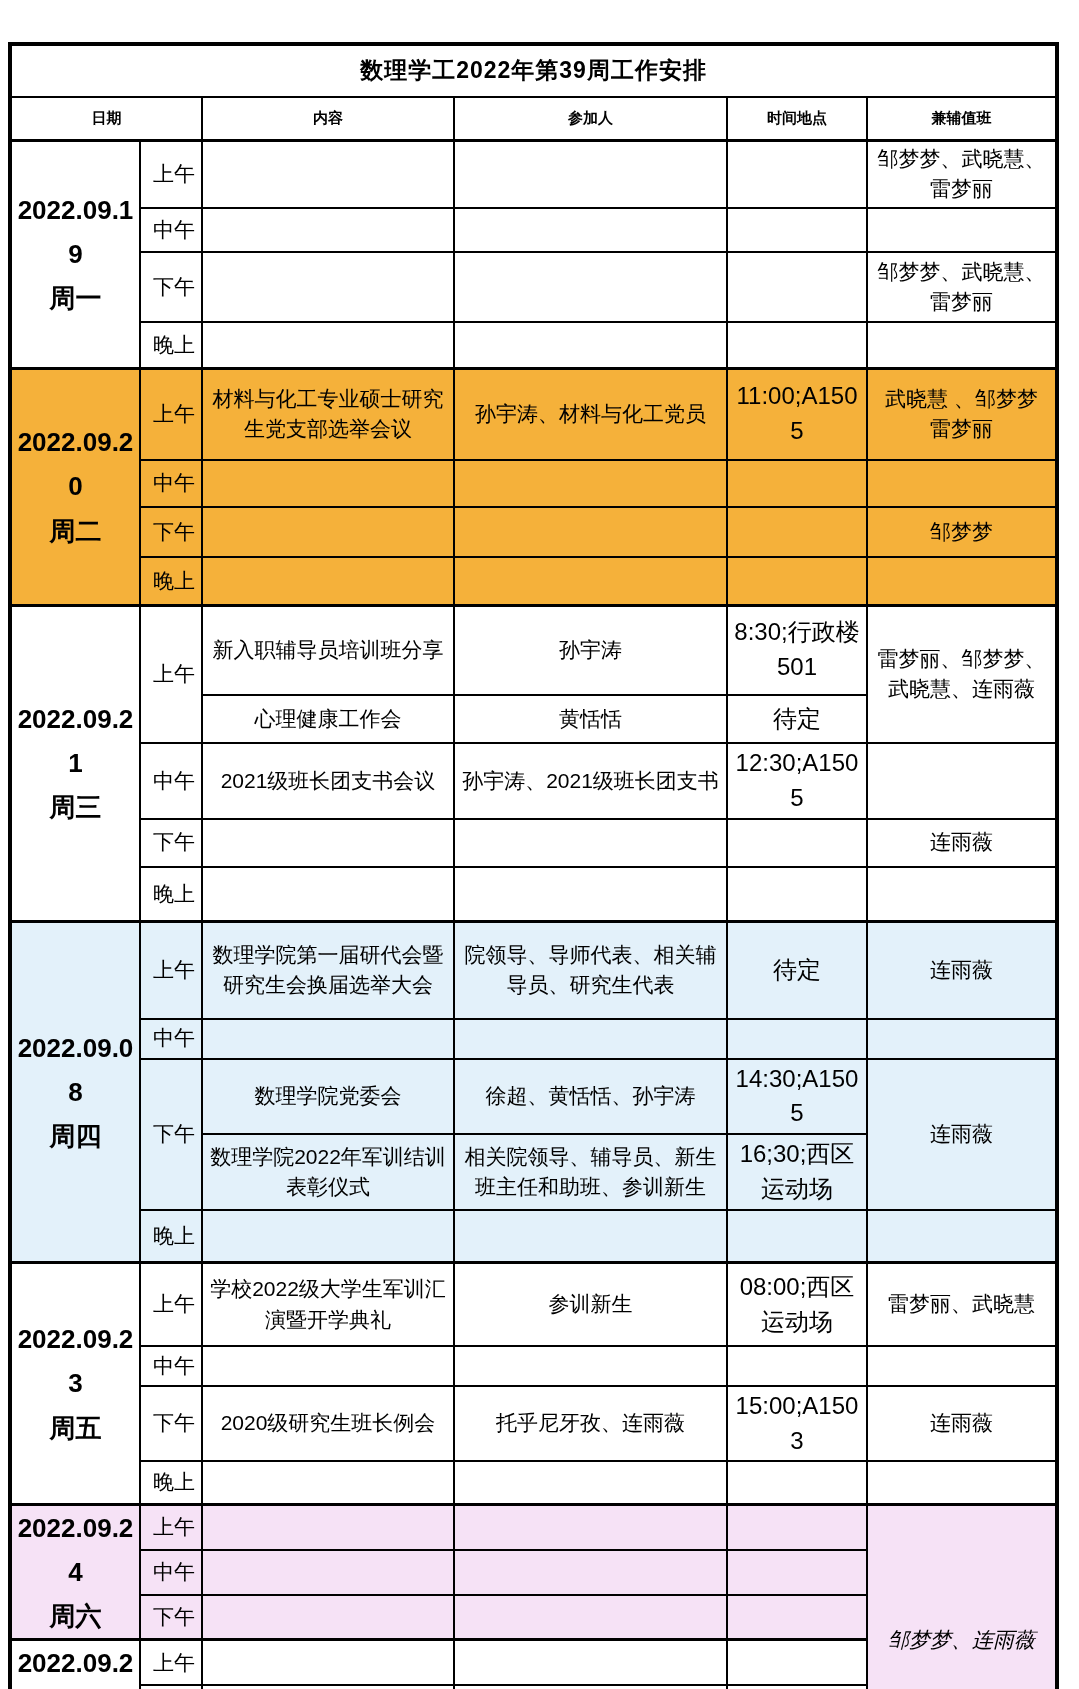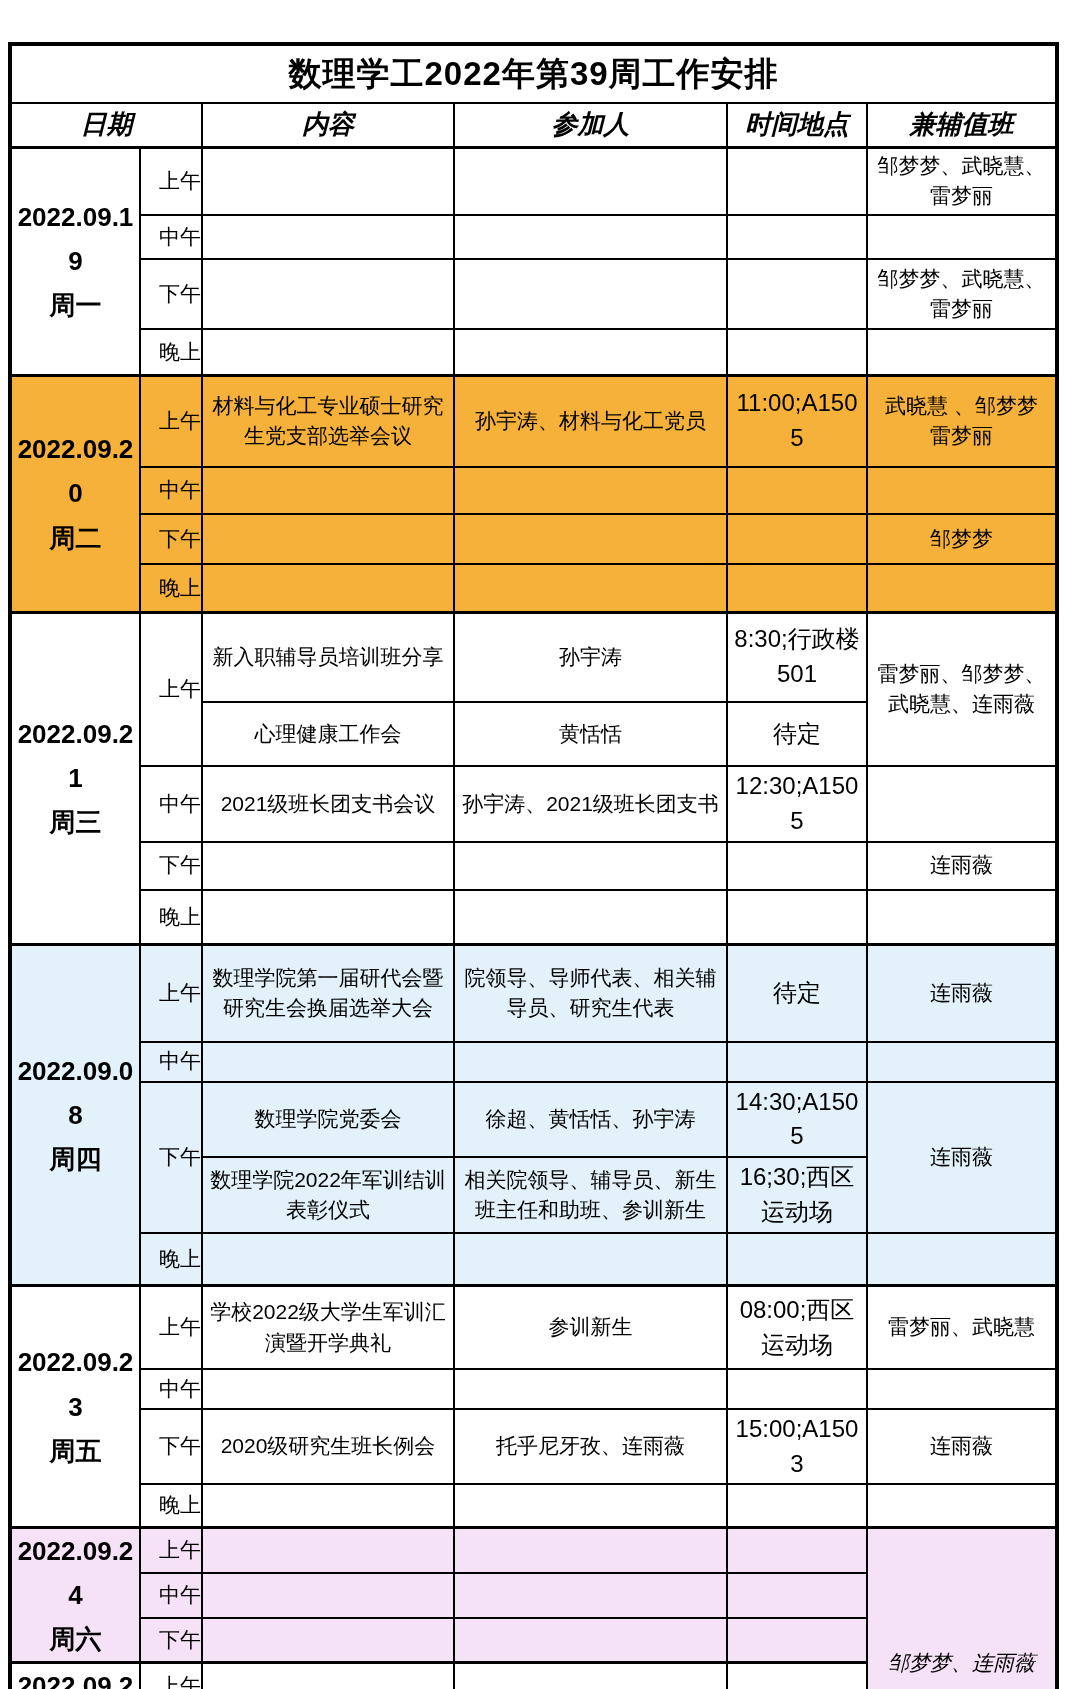--- a/index.html
+++ b/index.html
@@ -21,40 +21,39 @@
     border: 2px solid #000;
     text-align: center;
     vertical-align: middle;
     font-size: 21px;
     line-height: 1.45;
     padding: 2px 4px;
     overflow: hidden;
     word-break: break-all;
   }
   td.title {
-    font-size: 33px;
+    font-size: 23px;
     font-weight: bold;
     letter-spacing: 1px;
     padding: 4px 0;
     text-align: center;
   }
   td.hdr {
     font-weight: bold;
-    font-size: 26px;
-    font-style: italic;
+    font-size: 15px;
   }
   td.date {
     font-weight: bold;
     font-size: 26px;
     line-height: 1.7;
     padding: 0 2px;
   }
   td.period {
     text-align: left;
-    padding-left: 18px;
+    padding-left: 12px;
     padding-right: 0;
   }
   td.time {
     font-size: 24px;
     padding: 2px 2px;
   }
   tr.orange > td { background: #F5B13A; }
   tr.blue   > td { background: #E3F1FA; }
   tr.pink   > td { background: #F6E2F6; }
   td.pink-cell   { background: #F6E2F6; font-style: italic; }
@@ -156,21 +155,21 @@
     <td rowspan="5" class="date">
       <div>2022.09.21</div>
       <div>周三</div>
     </td>
     <td rowspan="2" class="period">上午</td>
     <td>新入职辅导员培训班分享</td>
     <td>孙宇涛</td>
     <td class="time">8:30;行政楼501</td>
     <td rowspan="2">雷梦丽、邹梦梦、武晓慧、连雨薇</td>
   </tr>
-  <tr style="height:64px">
+  <tr style="height:48px">
     <td>心理健康工作会</td>
     <td>黄恬恬</td>
     <td class="time">待定</td>
   </tr>
   <tr style="height:55px">
     <td class="period">中午</td>
     <td>2021级班长团支书会议</td>
     <td>孙宇涛、2021级班长团支书</td>
     <td class="time">12:30;A1505</td>
     <td></td>

